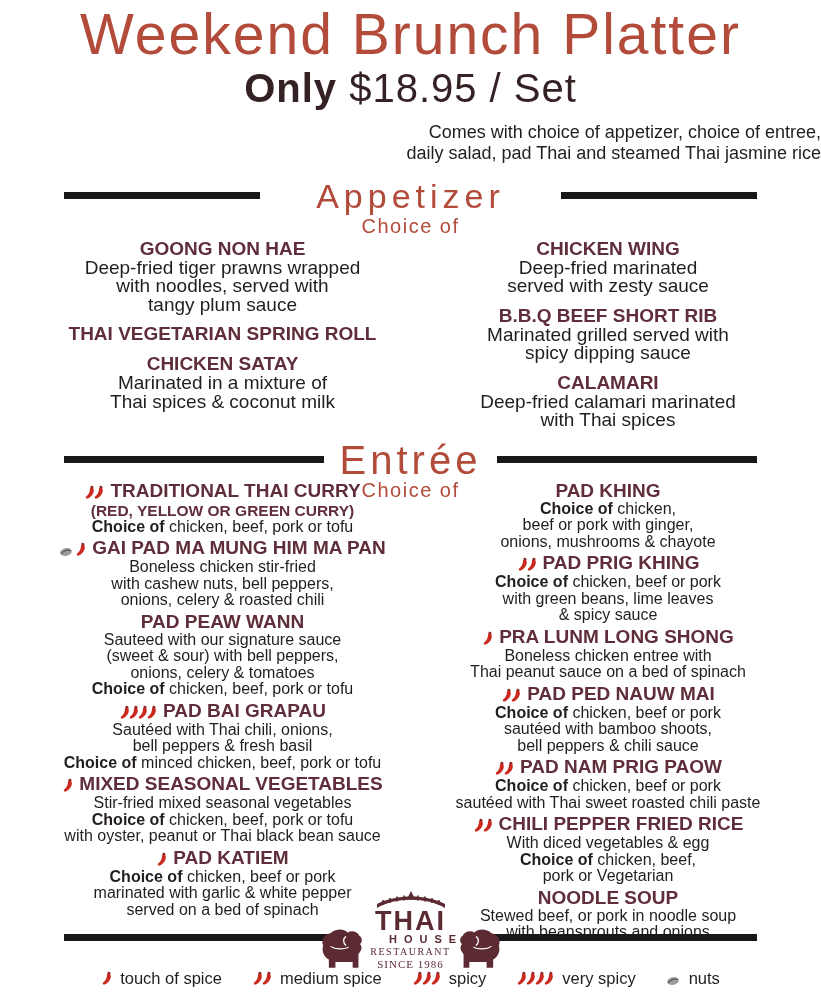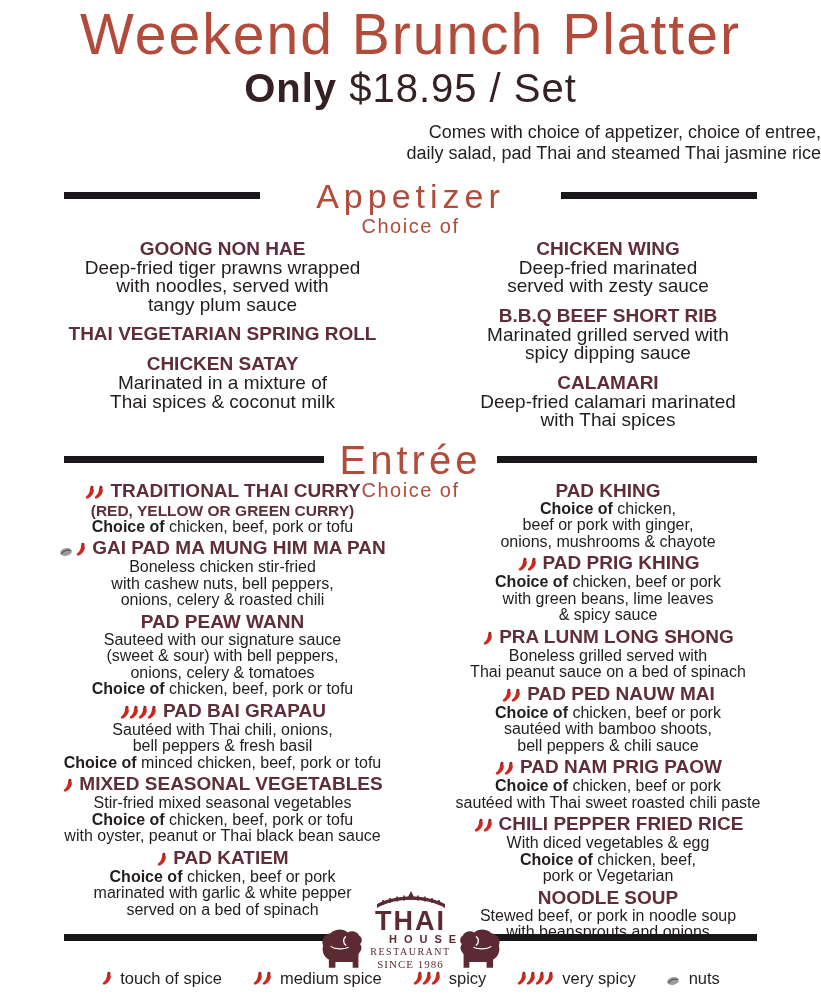--- a/index.html
+++ b/index.html
@@ -270,21 +270,21 @@
                 </svg></span><span>PAD PRIG KHING</span></div>
             <div class="desc-line"><b>Choice of</b><span> chicken, beef or pork</span></div>
             <div class="desc-line"><span>with green beans, lime leaves</span></div>
             <div class="desc-line"><span>&amp; spicy sauce</span></div>
           </div>
           <div class="menu-item">
             <div class="item-title"><span class="icons"><svg class="chili" width="12" height="15" viewBox="0 0 20 24">
                   <path fill="#7c2524" d="M11 1 C13 0 16 1 16 4 L11 6 Z"></path>
                   <path fill="#c9291f" d="M15 4 C18.5 9 15 17 8 21 C5 23 2 22 3.2 19 C8 16 10.2 10 10.2 4 Z"></path>
                 </svg></span><span>PRA LUNM LONG SHONG</span></div>
-            <div class="desc-line"><span>Boneless grilled served with</span></div>
+            <div class="desc-line"><span>Boneless chicken entree with</span></div>
             <div class="desc-line"><span>Thai peanut sauce on a bed of spinach</span></div>
           </div>
           <div class="menu-item">
             <div class="item-title"><span class="icons"><svg class="chili" width="12" height="15" viewBox="0 0 20 24">
                   <path fill="#7c2524" d="M11 1 C13 0 16 1 16 4 L11 6 Z"></path>
                   <path fill="#c9291f" d="M15 4 C18.5 9 15 17 8 21 C5 23 2 22 3.2 19 C8 16 10.2 10 10.2 4 Z"></path>
                 </svg><svg class="chili" width="12" height="15" viewBox="0 0 20 24">
                   <path fill="#7c2524" d="M11 1 C13 0 16 1 16 4 L11 6 Z"></path>
                   <path fill="#c9291f" d="M15 4 C18.5 9 15 17 8 21 C5 23 2 22 3.2 19 C8 16 10.2 10 10.2 4 Z"></path>
                 </svg></span><span>PAD PED NAUW MAI</span></div>

